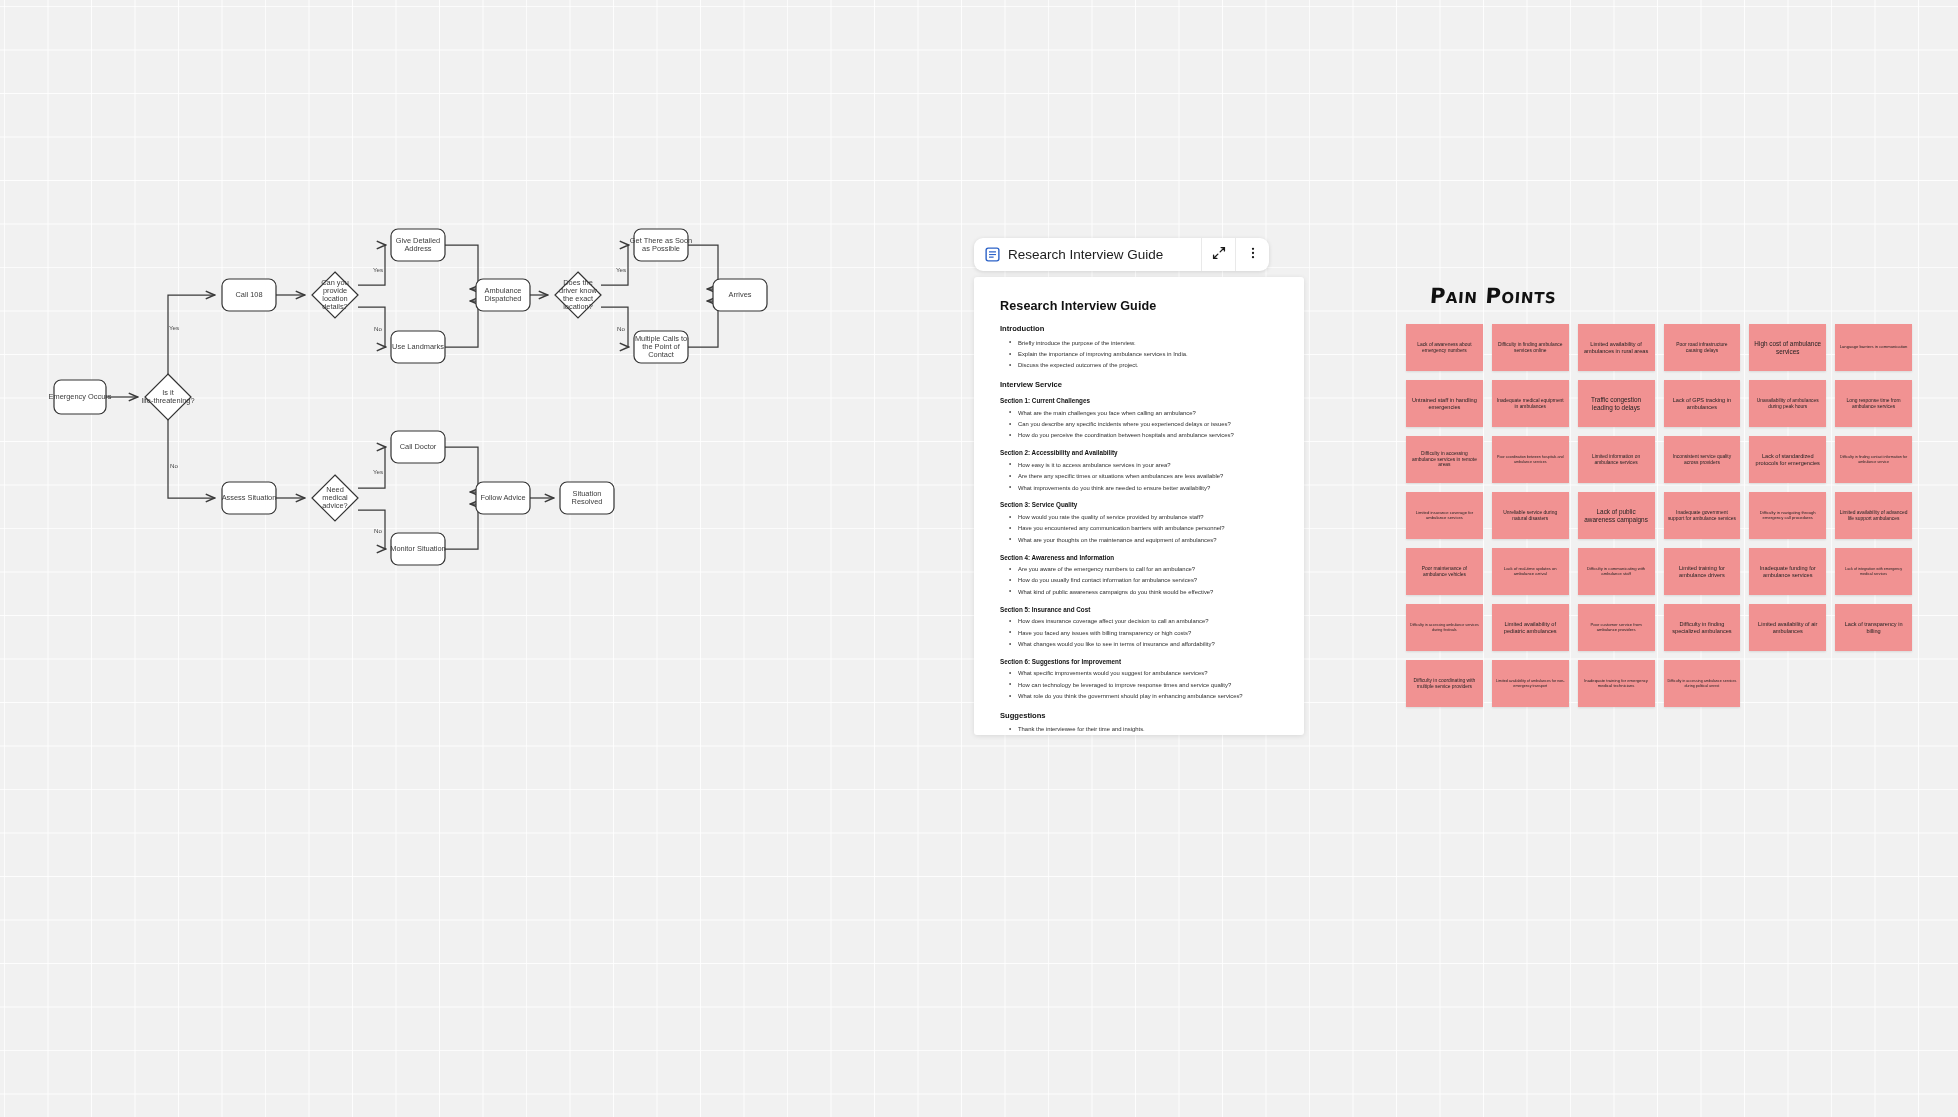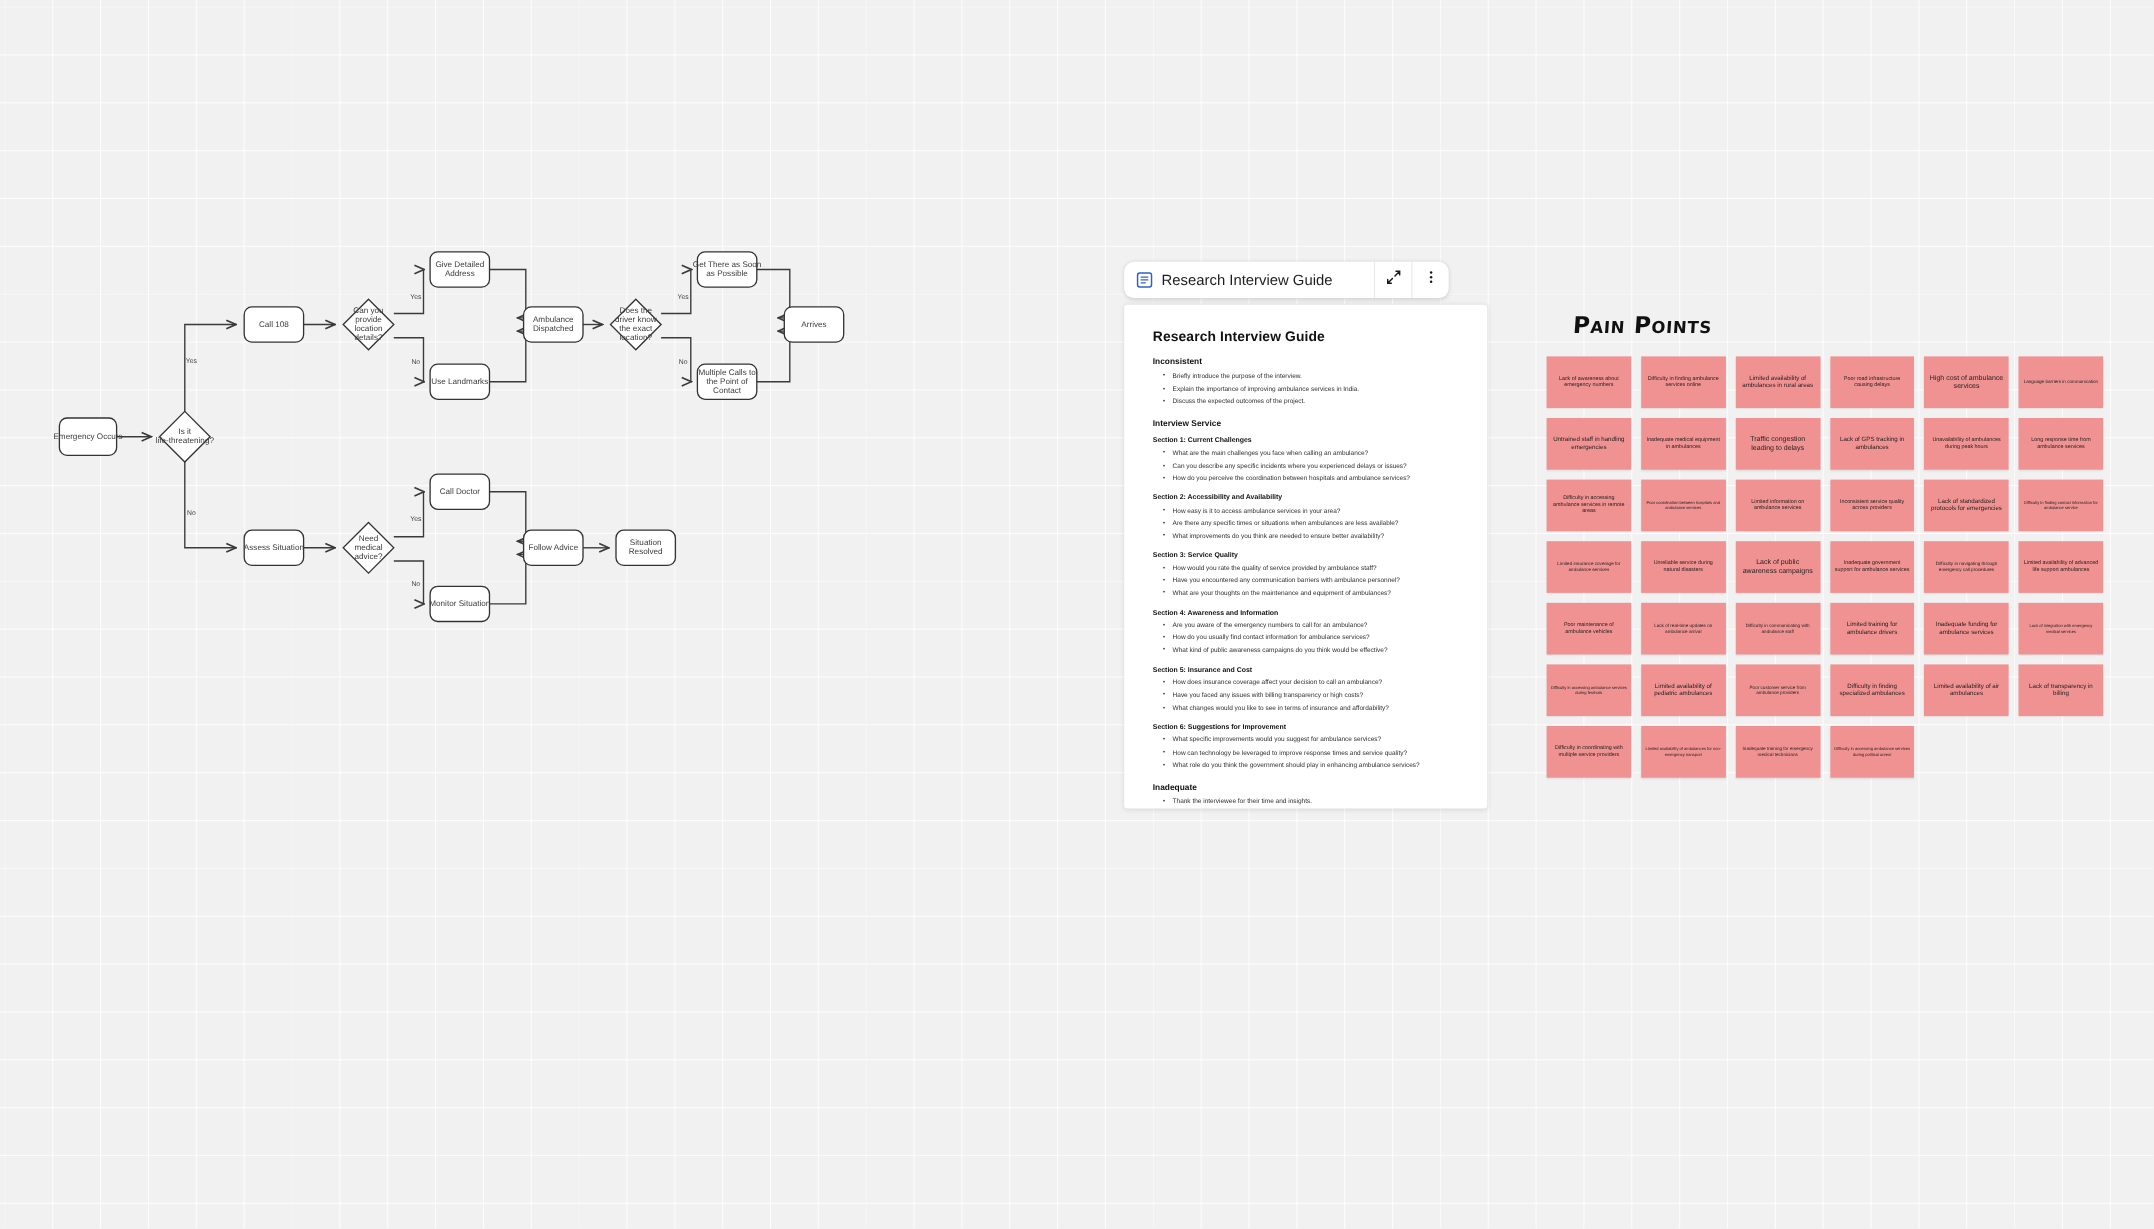--- a/index.html
+++ b/index.html
@@ -37,21 +37,21 @@
     font-size: 7.4px; text-anchor: middle; dominant-baseline: middle;
   }
   .edge-line { stroke: #3a3a3a; stroke-width: 1.25; fill: none; }
   .edge-arrow { fill: none; stroke: #3a3a3a; stroke-width: 1.2; }
   .edge-label {
     fill: #444; font-family: "Liberation Sans", sans-serif;
     font-size: 6.2px; text-anchor: middle;
   }
 
   
-  #doc-widget { position: absolute; left: 1022px; top: 238px; width: 306px; }
+  #doc-widget { position: absolute; left: 974px; top: 238px; width: 306px; }
   #doc-titlebar {
     display: flex; align-items: center;
     background: #ffffff; border-radius: 9px;
     height: 33px; width: 295px;
     box-shadow: 0 1px 4px rgba(0,0,0,0.13);
     overflow: hidden;
   }
   #doc-title-left { display: flex; align-items: center; gap: 8px; padding: 0 11px; flex: 1; }
   .doc-icon-box { width: 15px; height: 15px; flex: 0 0 auto; }
   #doc-title-text { font-size: 13.5px; color: #1d1d1d; white-space: nowrap; }
@@ -279,21 +279,21 @@
             <circle cx="8" cy="8" r="1.3" fill="#1a1a1a"></circle>
             <circle cx="8" cy="12.8" r="1.3" fill="#1a1a1a"></circle>
           </svg>
         </span>
       </div>
     </div>
 
     <div id="doc-body">
       <div id="doc-h1">Research Interview Guide</div>
       <div id="doc-sections">
-          <div class="doc-h2">Inconsistent</div>
+          <div class="doc-h2">Introduction</div>
           <ul class="doc-ul">
             <li class="doc-li">Briefly introduce the purpose of the interview.</li>
             <li class="doc-li">Explain the importance of improving ambulance services in India.</li>
             <li class="doc-li">Discuss the expected outcomes of the project.</li>
           </ul>
           <div class="doc-h2">Interview Service</div>
           <div class="doc-h3">Section 1: Current Challenges</div>
           <ul class="doc-ul">
             <li class="doc-li">What are the main challenges you face when calling an ambulance?</li>
             <li class="doc-li">Can you describe any specific incidents where you experienced delays or issues?</li>
@@ -322,21 +322,21 @@
             <li class="doc-li">How does insurance coverage affect your decision to call an ambulance?</li>
             <li class="doc-li">Have you faced any issues with billing transparency or high costs?</li>
             <li class="doc-li">What changes would you like to see in terms of insurance and affordability?</li>
           </ul>
           <div class="doc-h3">Section 6: Suggestions for Improvement</div>
           <ul class="doc-ul">
             <li class="doc-li">What specific improvements would you suggest for ambulance services?</li>
             <li class="doc-li">How can technology be leveraged to improve response times and service quality?</li>
             <li class="doc-li">What role do you think the government should play in enhancing ambulance services?</li>
           </ul>
-          <div class="doc-h2">Inadequate</div>
+          <div class="doc-h2">Suggestions</div>
           <ul class="doc-ul">
             <li class="doc-li">Thank the interviewee for their time and insights.</li>
           </ul>
         </div>
     </div>
   </div>
 
   <div id="pain-area">
     <div id="pain-title">Pain Points</div>
     <div id="pain-grid">

